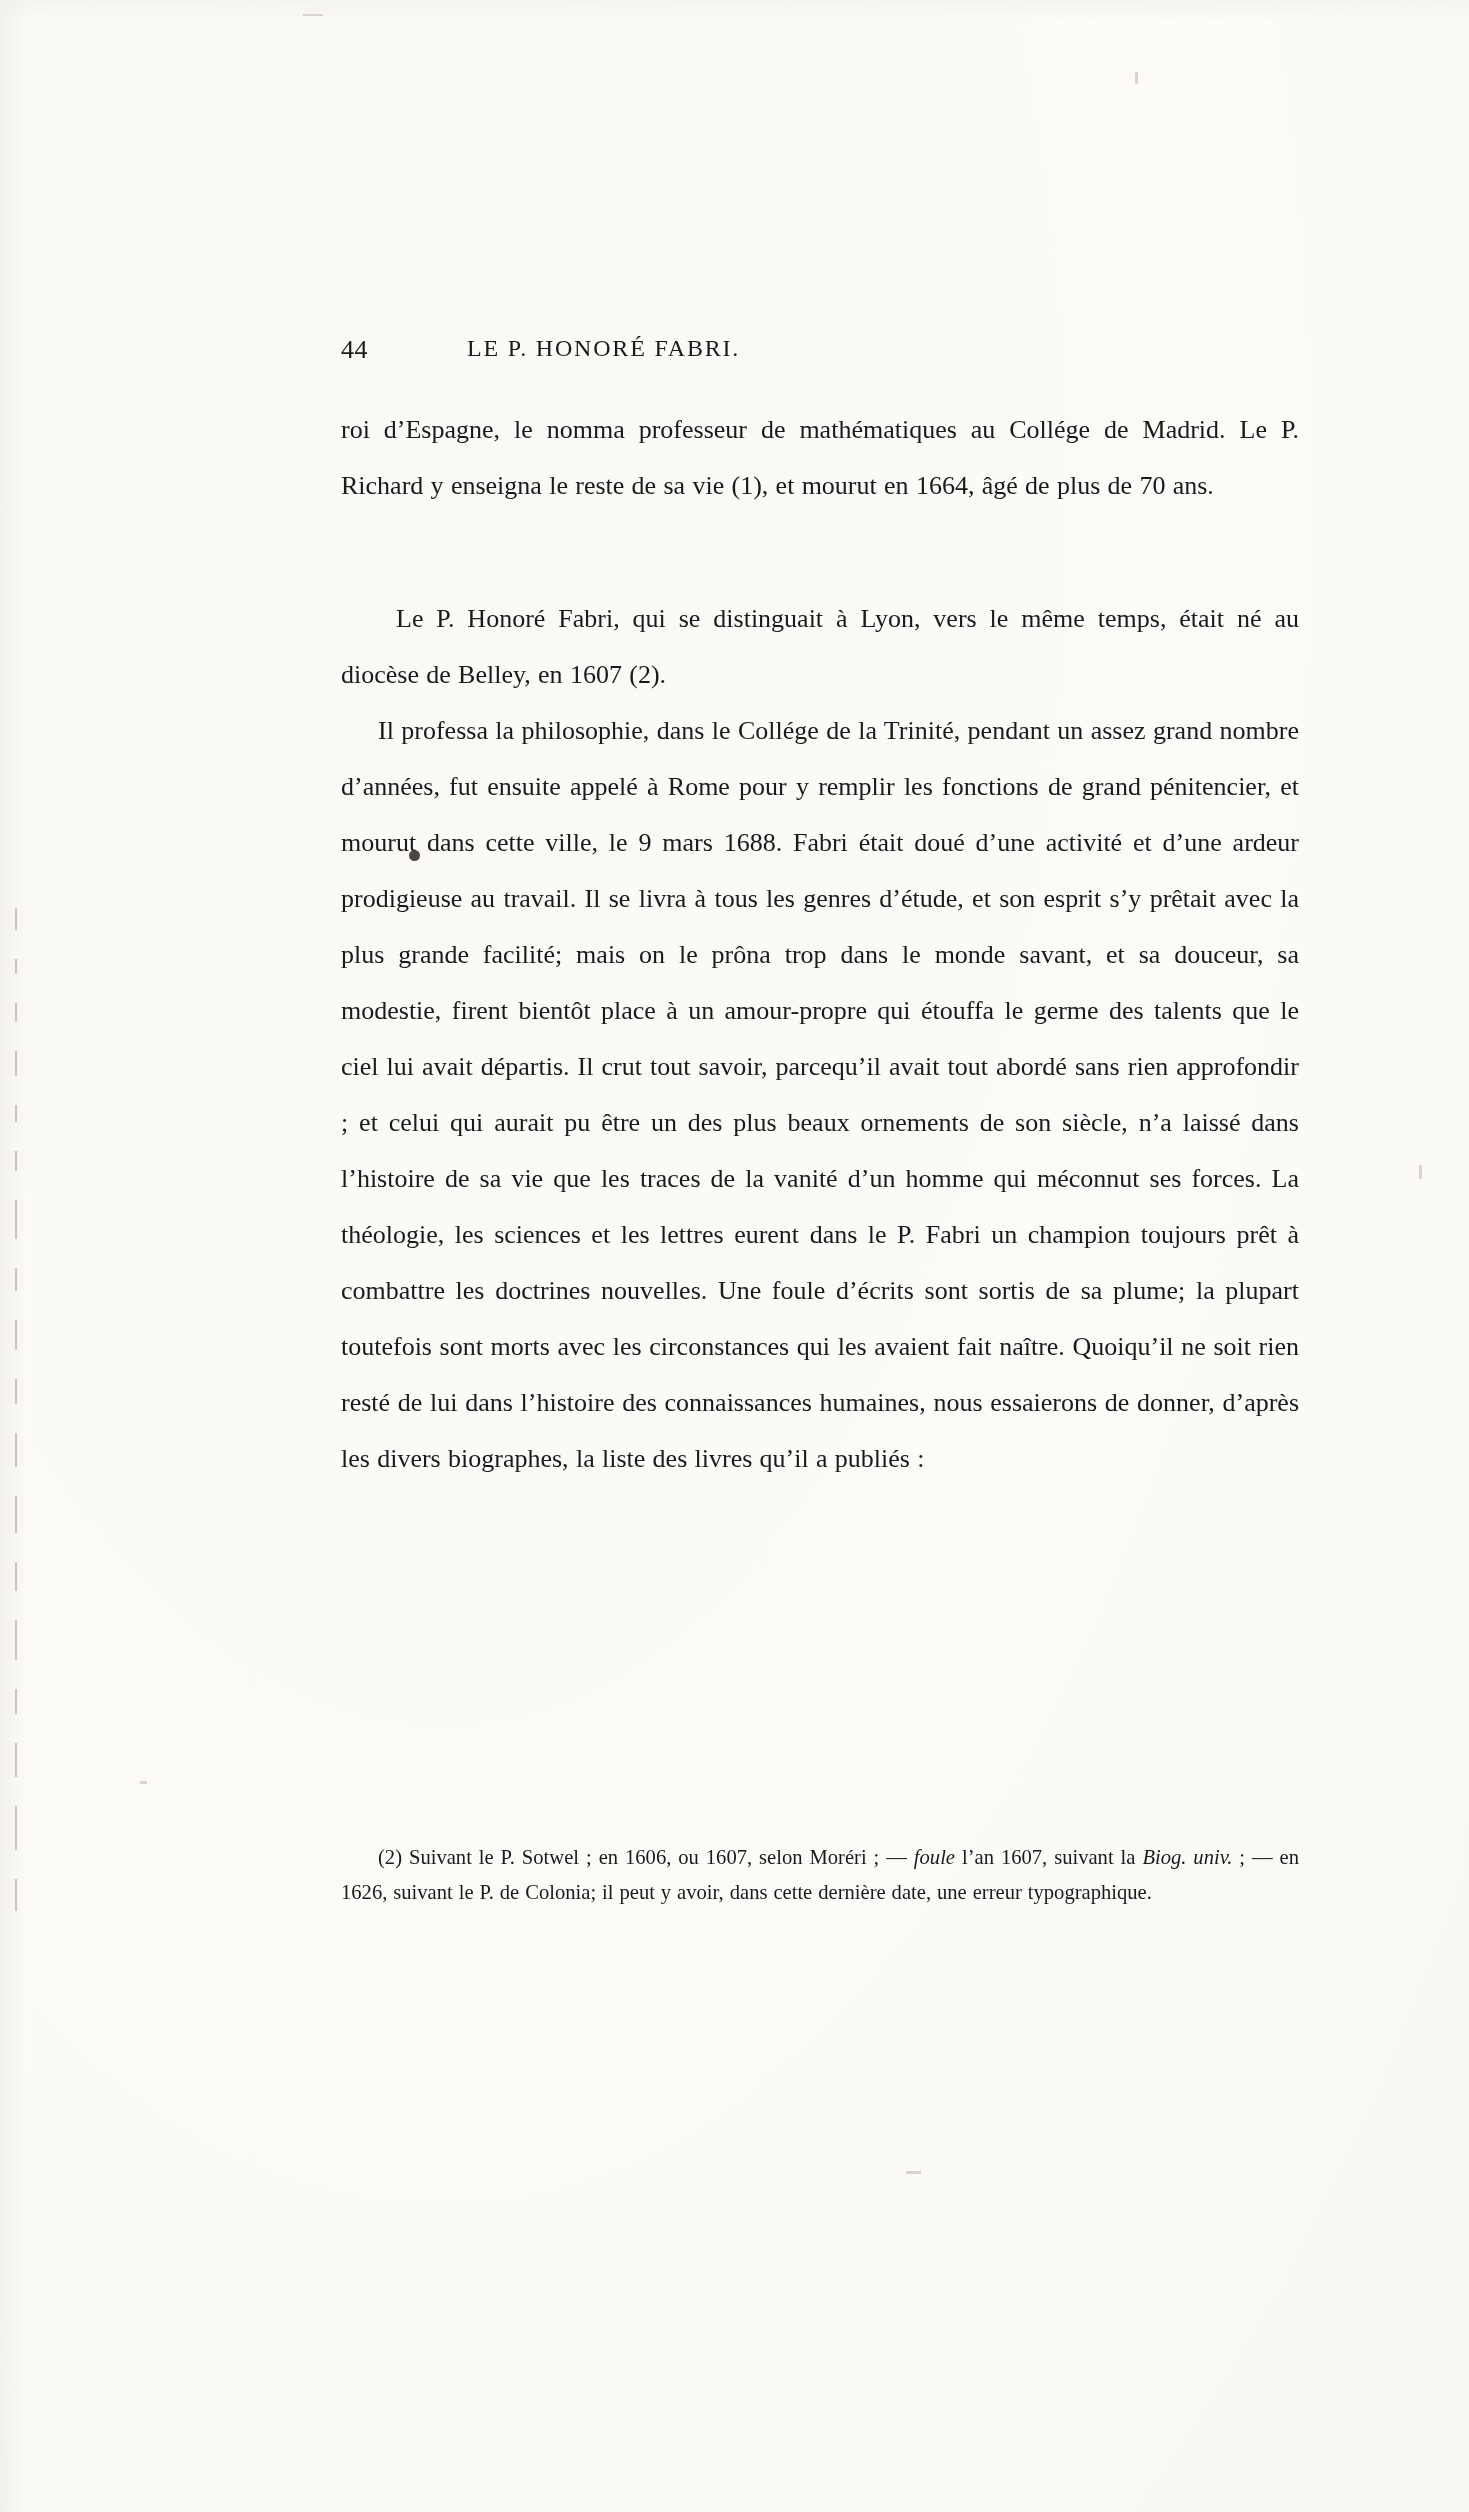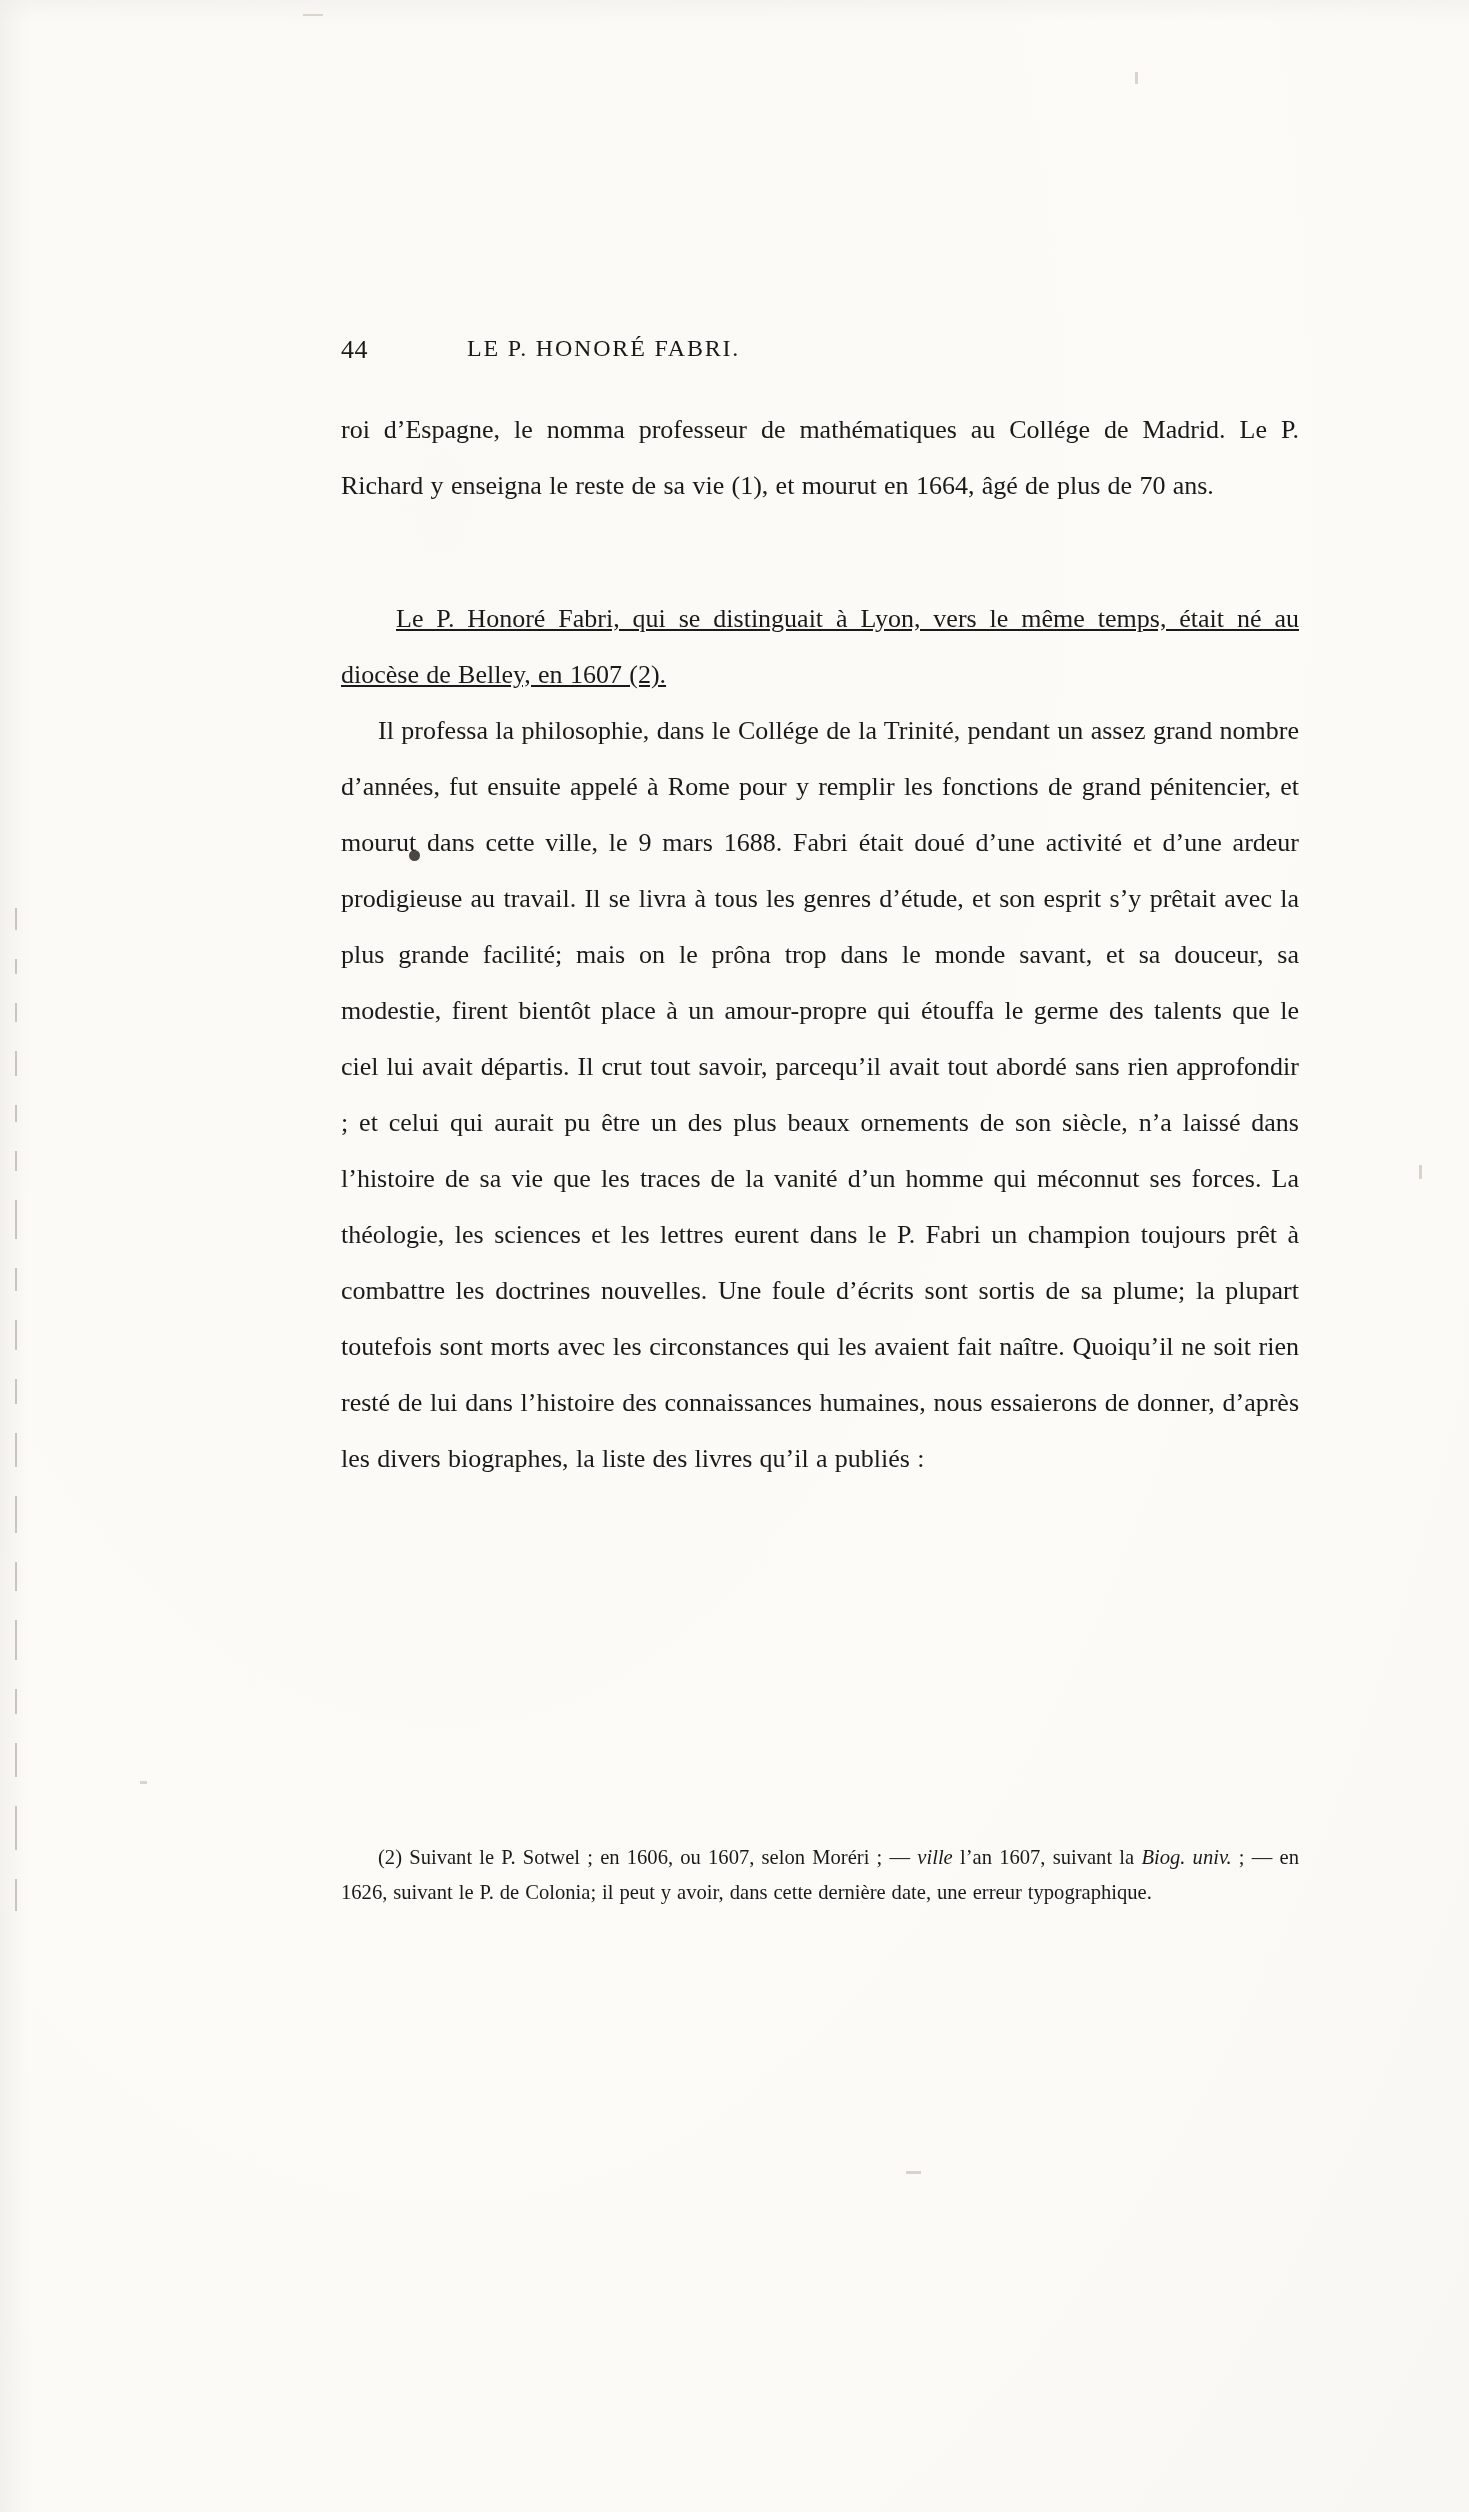--- a/index.html
+++ b/index.html
@@ -95,21 +95,20 @@
     text-indent: 0;
   }
   .para-gap {
     margin-top: 77px;
   }
   .para-indent {
     text-indent: 37px;
   }
   .para-indent-lg {
     text-indent: 55px;
-    text-decoration: underline;
   }
 
   .notes {
     position: absolute;
     left: 341px;
     top: 1840px;
     width: 958px;
   }
   .notes p {
     font-size: 20.6px;
@@ -186,16 +185,16 @@
 
   <p class="para-indent">Il professa la philosophie, dans le Collége de la Trinité, pendant un assez grand nombre d’années, fut ensuite appelé à Rome pour y remplir les fonctions de grand pénitencier, et mourut dans cette ville, le 9 mars 1688. Fabri était doué d’une activité et d’une ardeur prodigieuse au travail. Il se livra à tous les genres d’étude, et son esprit s’y prêtait avec la plus grande facilité; mais on le prôna trop dans le monde savant, et sa douceur, sa modestie, firent bientôt place à un amour-propre qui étouffa le germe des talents que le ciel lui avait départis. Il crut tout savoir, parcequ’il avait tout abordé sans rien approfondir ; et celui qui aurait pu être un des plus beaux ornements de son siècle, n’a laissé dans l’histoire de sa vie que les traces de la vanité d’un homme qui méconnut ses forces. La théologie, les sciences et les lettres eurent dans le P. Fabri un champion toujours prêt à combattre les doctrines nouvelles. Une foule d’écrits sont sortis de sa plume; la plupart toutefois sont morts avec les circonstances qui les avaient fait naître. Quoiqu’il ne soit rien resté de lui dans l’histoire des connaissances humaines, nous essaierons de donner, d’après les divers biographes, la liste des livres qu’il a publiés :</p>
 
 </div>
 
 <div class="smudge" style="left:409px; top:850px;"></div>
 
 <div class="notes">
   <p class="note-indent">
     <span>(2) </span>
-    <span><span>Suivant le P. Sotwel ; en 1606, ou 1607, selon Moréri ; — </span><span class="ital">ville</span><span> l’an 1607, suivant la </span><span class="ital">Biog. univ.</span><span> ; — en 1626, suivant le P. de Colonia; il peut y avoir, dans cette dernière date, une erreur typographique.</span></span>
+    <span><span>Suivant le P. Sotwel ; en 1606, ou 1607, selon Moréri ; — </span><span class="ital">foule</span><span> l’an 1607, suivant la </span><span class="ital">Biog. univ.</span><span> ; — en 1626, suivant le P. de Colonia; il peut y avoir, dans cette dernière date, une erreur typographique.</span></span>
   </p>
 </div>
 
 
 </body></html>

